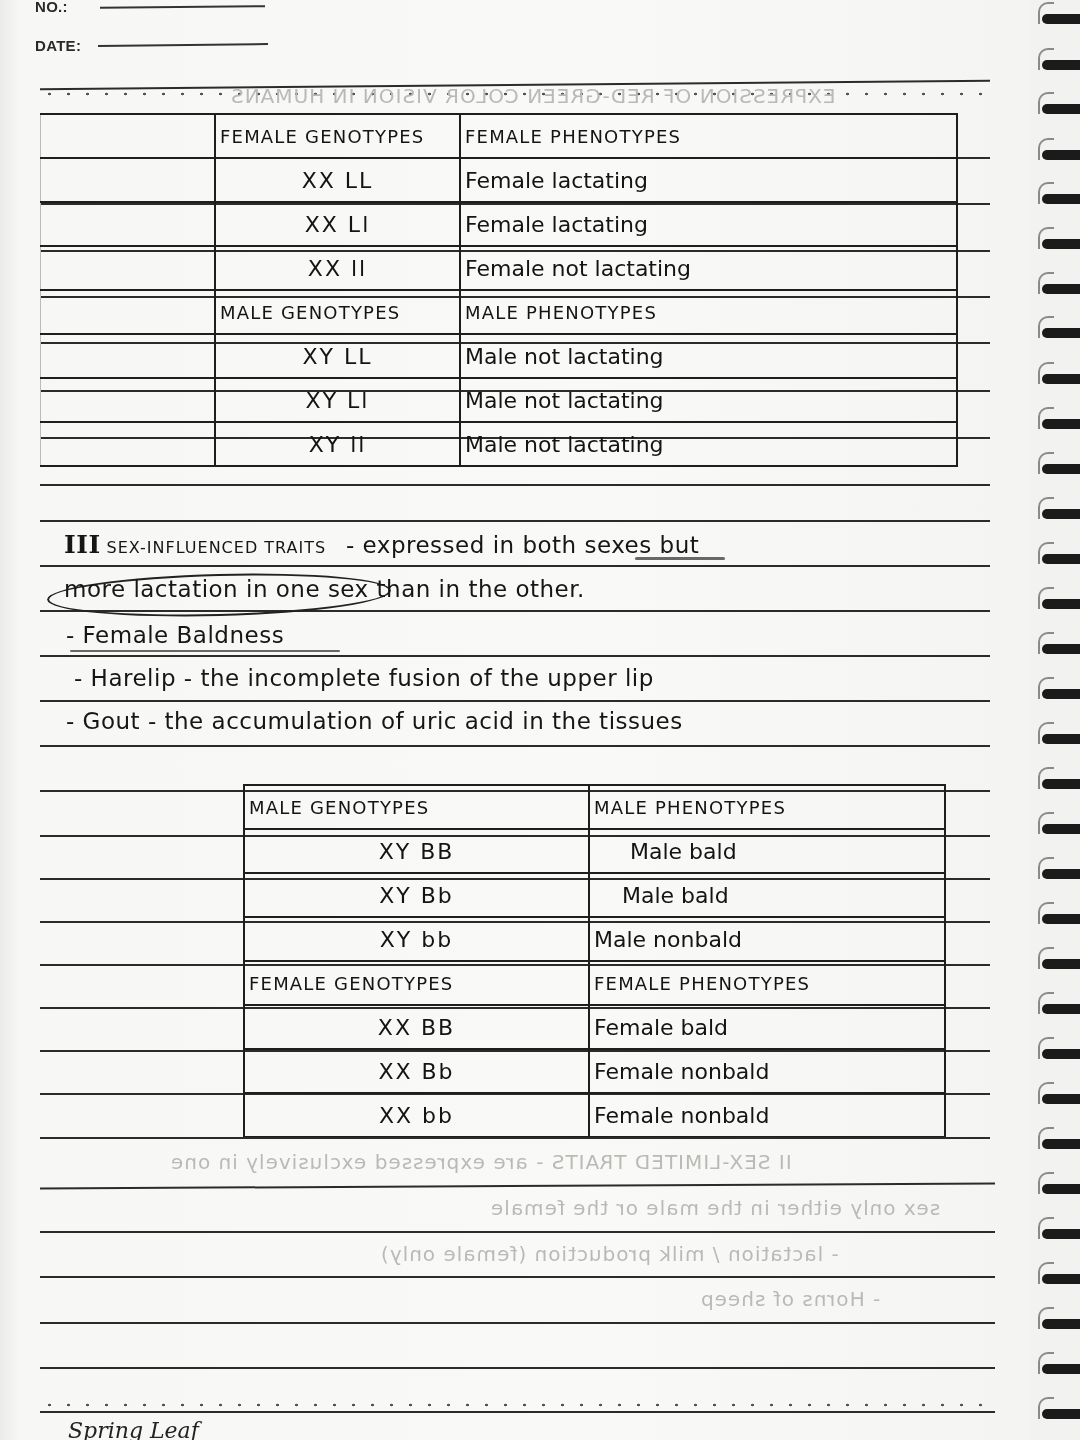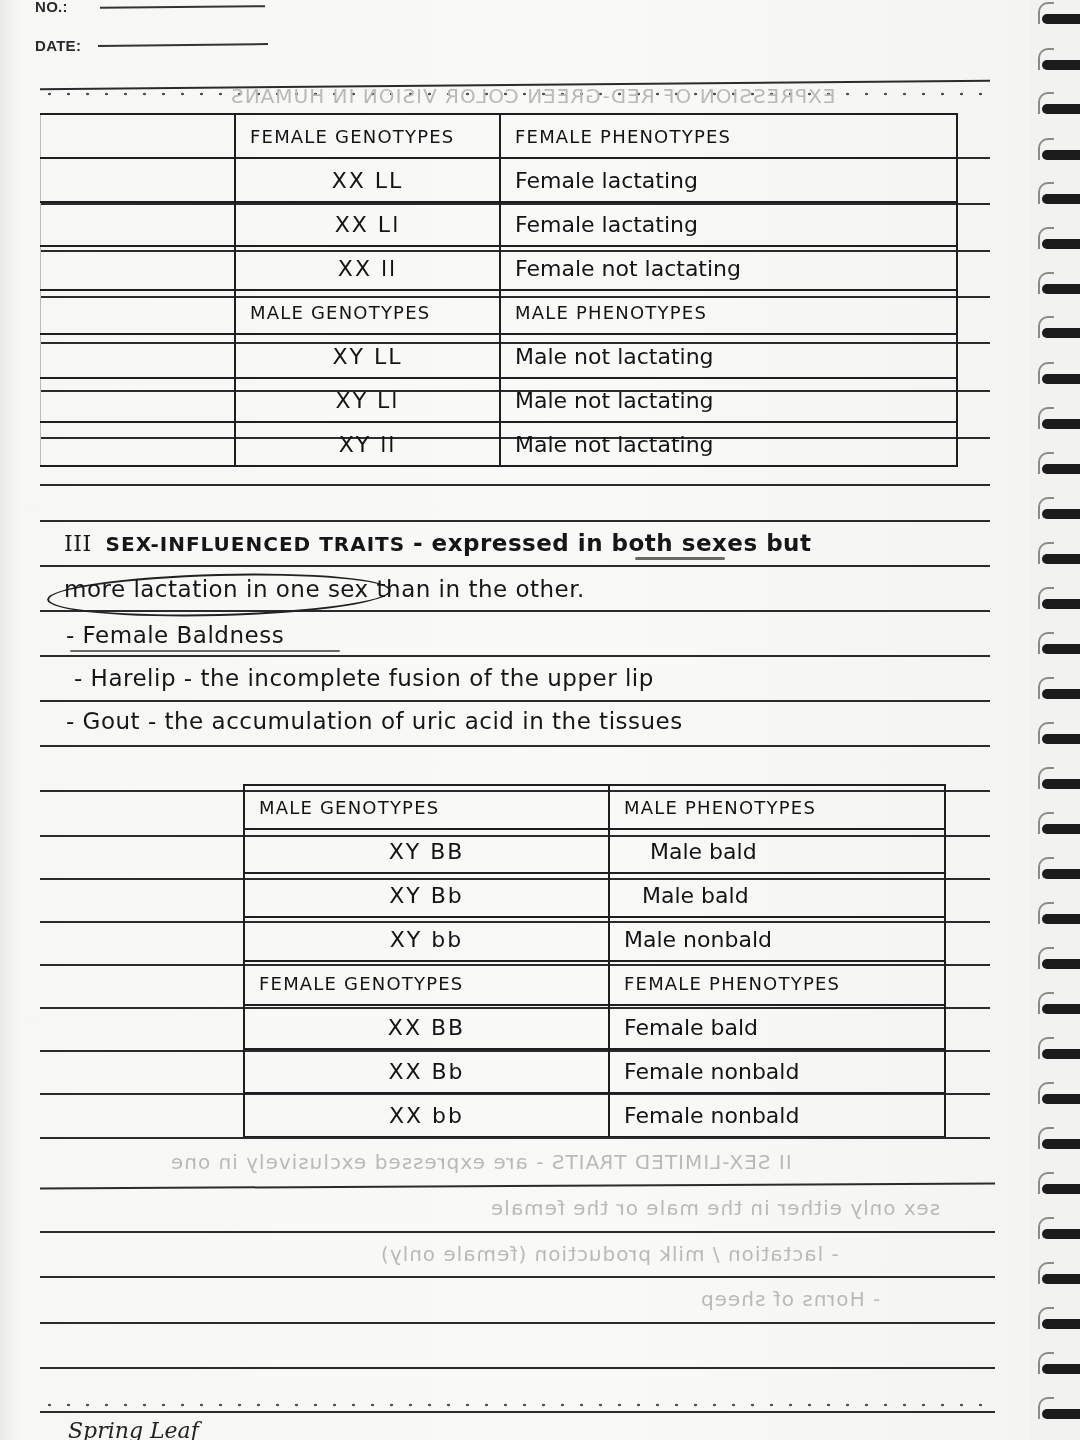--- a/index.html
+++ b/index.html
@@ -23,31 +23,31 @@
       position: absolute; left: 40px; height: 4px;
       background-image: radial-gradient(circle, #555 1.2px, transparent 1.6px);
       background-size: 19px 4px; background-repeat: repeat-x;
     }
     .hand {
       font-family: "DejaVu Sans", sans-serif; font-size: 23px; color: #161616;
       position: absolute; white-space: nowrap; letter-spacing: 0.5px;
     }
     .gtable { position: absolute; border-collapse: collapse; }
     .gtable td {
-      border: 2px solid #1e1e1e; padding: 0 14px; height: 42px; vertical-align: middle;
+      border: 2px solid #1e1e1e; padding: 0 4px; height: 42px; vertical-align: middle;
       font-family: "DejaVu Sans", sans-serif; font-size: 22px; color: #141414; white-space: nowrap;
     }
     .gtable td.head { font-size: 18px; letter-spacing: 1.2px; text-transform: uppercase; }
     .gtable td.geno { text-align: center; letter-spacing: 2px; }
     .gtable td.blank { border-left: 1px solid #bbb; }
     .heading {
-      font-family: "DejaVu Sans", sans-serif; font-weight: bold; font-size: 20px;
+      font-family: "DejaVu Sans", sans-serif; font-weight: normal; font-size: 16px;
       letter-spacing: 1px;
     }
-    .roman { font-family: "DejaVu Serif", serif; font-weight: normal; font-size: 22px; margin-right: 14px; }
+    .roman { font-family: "DejaVu Serif", serif; font-weight: bold; font-size: 25px; margin-right: 6px; }
     .oval {
       position: absolute; border: 2px solid #222; border-radius: 50%;
       transform: rotate(-1.5deg);
     }
     .underline-scribble { position: absolute; height: 3px; background: #444; border-radius: 2px; opacity: 0.8; }
     .faint {
       position: absolute; font-family: "DejaVu Sans", sans-serif; font-size: 20px;
       color: #b9b9b6; white-space: nowrap; transform: scaleX(-1); letter-spacing: 1px;
     }
     .spiral { position: absolute; right: 0; top: 0; width: 50px; height: 1440px; background: #f2f2f0; }
@@ -135,21 +135,21 @@
   <div class="rule" style="top:520px; width:950px;"></div>
   <div class="rule" style="top:565px; width:950px;"></div>
   <div class="rule" style="top:610px; width:950px;"></div>
   <div class="rule" style="top:655px; width:950px;"></div>
   <div class="rule" style="top:700px; width:950px;"></div>
   <div class="rule" style="top:745px; width:950px;"></div>
   <div class="rule" style="top:790px; width:950px;"></div>
 
   <div class="hand" style="left:64px; top:530px;">
     <span class="roman">III</span><span class="heading">SEX-INFLUENCED TRAITS</span>
-    <span style="font-weight:bold;">- expressed in both sexes but</span>
+    <span style="margin-left:12px;">- expressed in both sexes but</span>
   </div>
   <div class="underline-scribble" style="left:635px; top:557px; width:90px;"></div>
 
   <div class="oval" style="left:47px; top:574px; width:340px; height:38px;"></div>
   <div class="hand" style="left:64px; top:576px;">more lactation in one sex than in the other.</div>
 
   <div class="hand" style="left:66px; top:622px;">- Female Baldness</div>
   <div class="underline-scribble" style="left:70px; top:650px; width:270px; height:2px;"></div>
   <div class="hand" style="left:74px; top:665px;">- Harelip - the incomplete fusion of the upper lip</div>
   <div class="hand" style="left:66px; top:708px;">- Gout - the accumulation of uric acid in the tissues</div>

